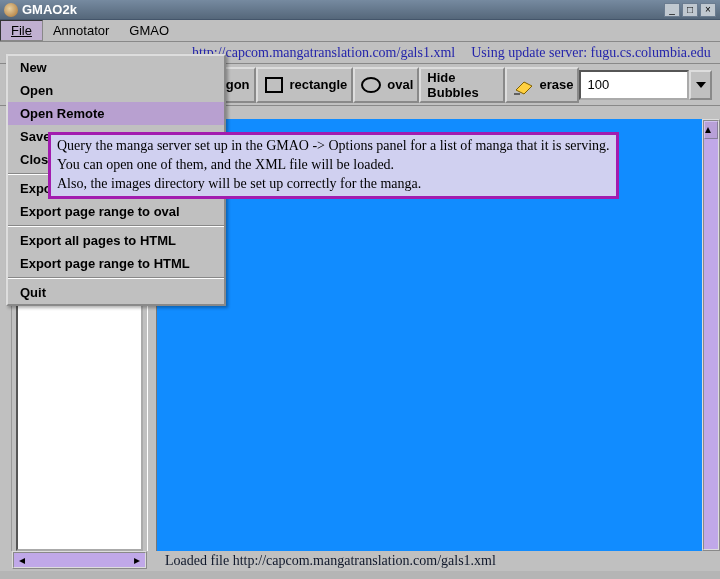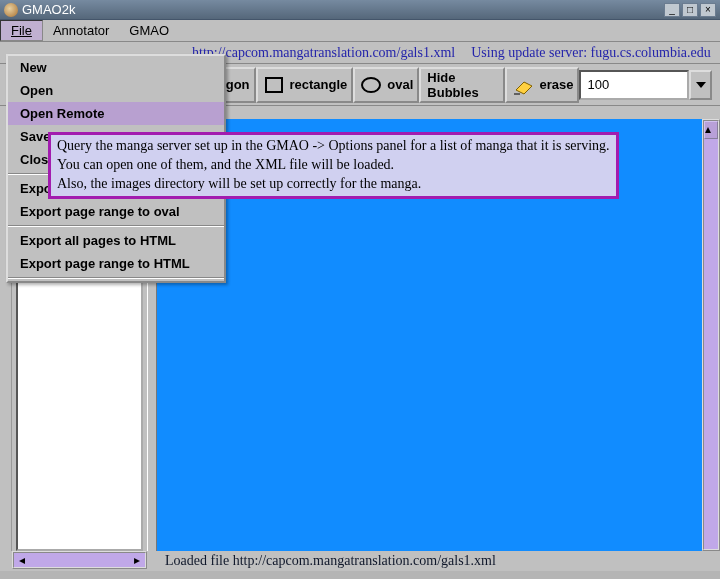--- a/index.html
+++ b/index.html
@@ -20,21 +20,21 @@
     align-items: center;
     color: #fff;
     padding: 0 4px;
     border-bottom: 1px solid #44556a;
   }
   .titlebar-icon {
     width: 14px; height: 14px; margin-right: 4px;
     background: radial-gradient(circle at 40% 40%, #e8d0a0, #a87030);
     border-radius: 50%;
   }
-  .titlebar-title { flex: 1; font-weight: normal; font-size: 13px; }
+  .titlebar-title { flex: 1; font-weight: bold; font-size: 13px; }
   .titlebar-buttons { display: flex; gap: 2px; }
   .titlebar-btn {
     width: 16px; height: 14px;
     background: #c0c8d0;
     border: 1px solid #6b7c90;
     display: flex; align-items: center; justify-content: center;
     font-size: 10px; color: #000; cursor: pointer;
   }
   .menubar {
     background: #c0c0c0;
@@ -250,19 +250,20 @@
   <div class="dd-item hl">Open Remote</div>
   <div class="dd-item">Save</div>
   <div class="dd-item">Close</div>
   <div class="dd-sep"></div>
   <div class="dd-item">Export this page to image</div>
   <div class="dd-item">Export page range to oval</div>
   <div class="dd-sep"></div>
   <div class="dd-item">Export all pages to HTML</div>
   <div class="dd-item">Export page range to HTML</div>
   <div class="dd-sep"></div>
+  <div class="dd-item">Quit</div>
 </div>
 
 <div class="tooltip">
   <div>Query the manga server set up in the GMAO -&gt; Options panel for a list of manga that it is serving.</div>
   <div>You can open one of them, and the XML file will be loaded.</div>
   <div>Also, the images directory will be set up correctly for the manga.</div>
 </div>
 
 </body></html>

